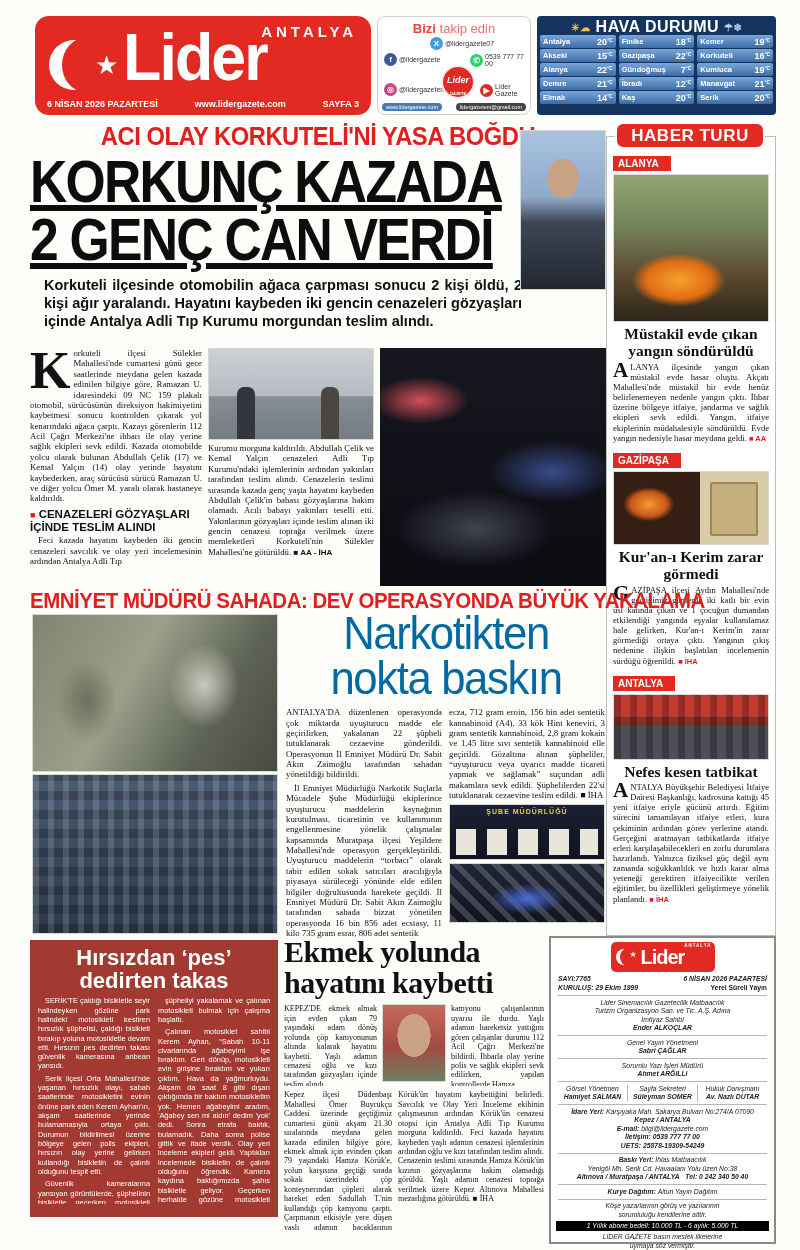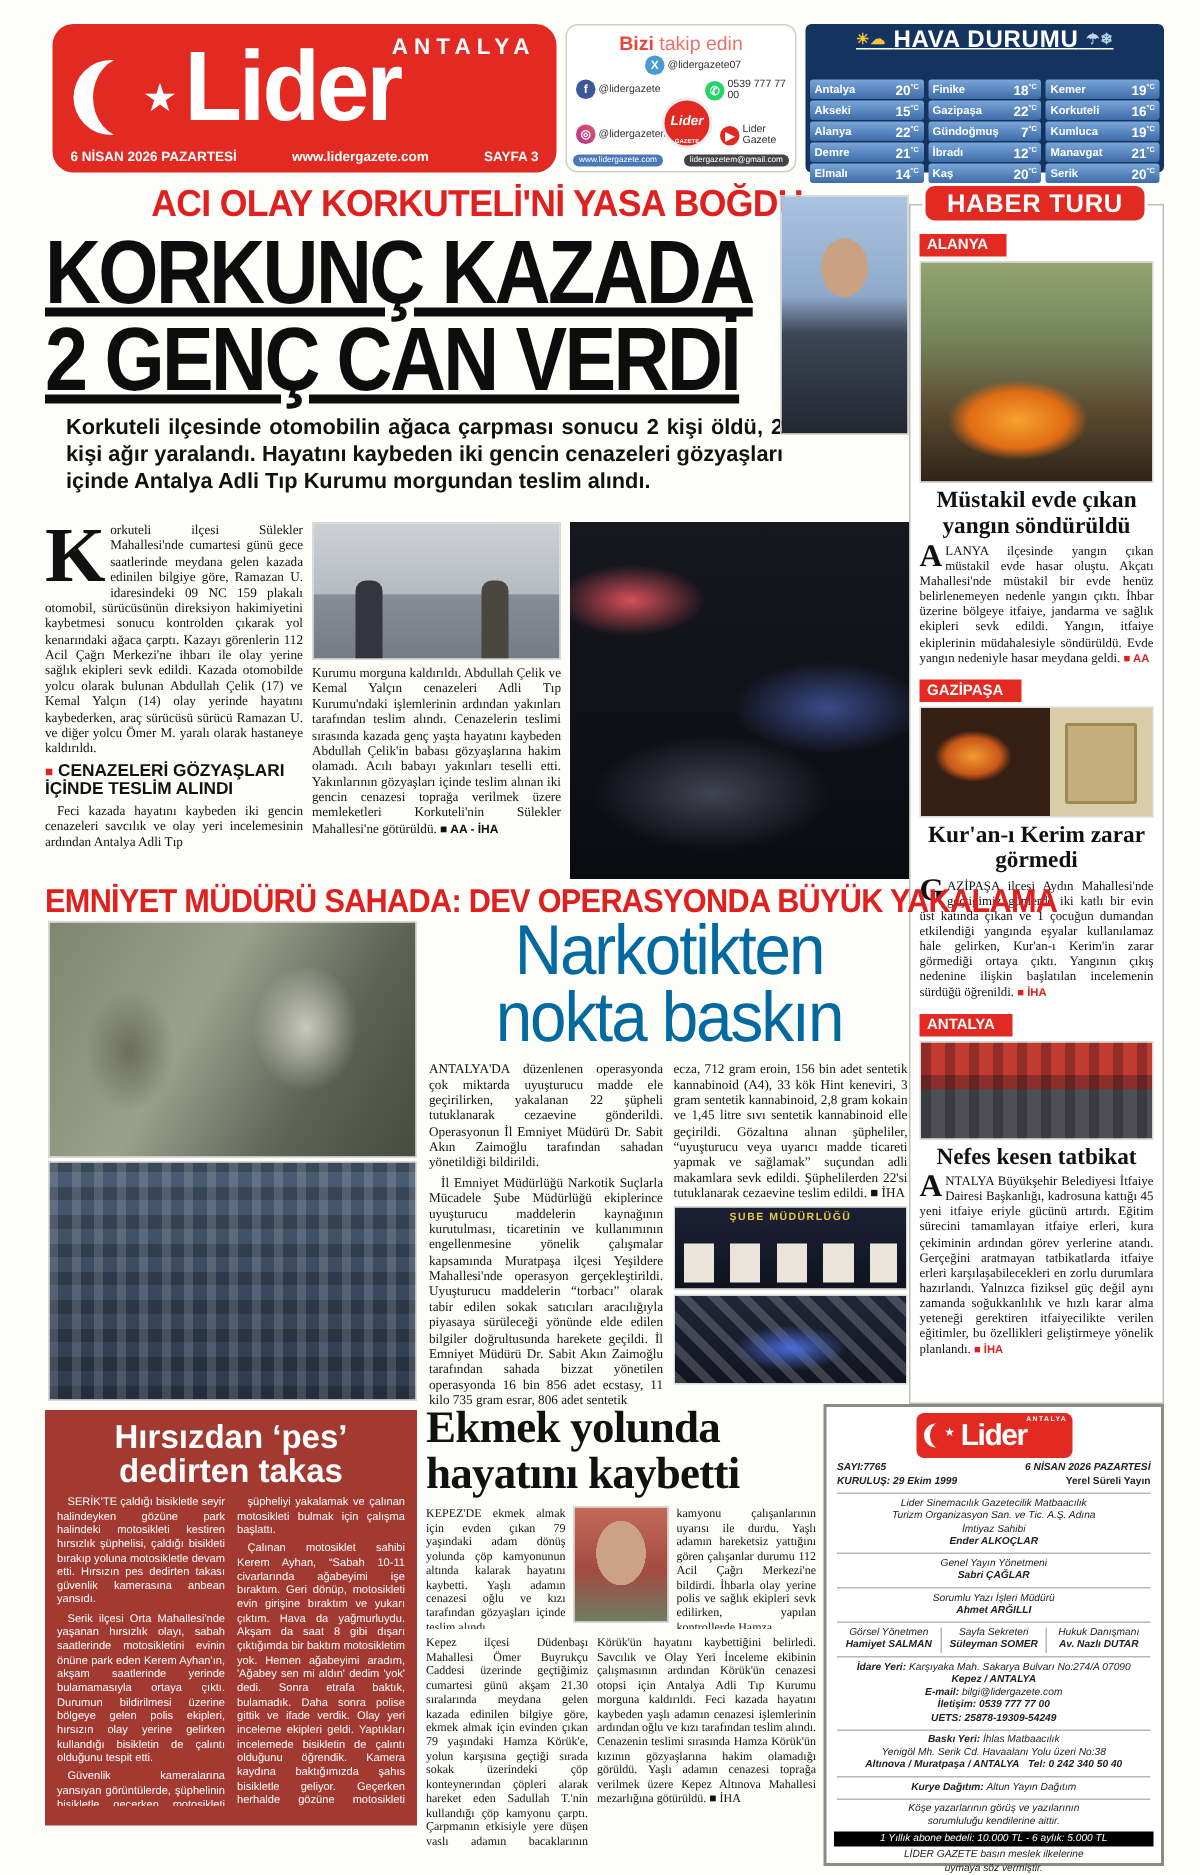--- a/index.html
+++ b/index.html
@@ -27,21 +27,21 @@
   .soc-item{position:absolute;font:7px "Liberation Sans",sans-serif;color:#333;display:flex;align-items:center;gap:2px;}
   .soc-ic{display:inline-flex;align-items:center;justify-content:center;width:13px;height:13px;border-radius:50%;color:#fff;font:bold 8px "Liberation Sans",sans-serif;flex:0 0 13px;}
   .ic-x{background:#4a9ad4}.ic-fb{background:#3b5998}.ic-wa{background:#25d366}.ic-ig{background:linear-gradient(45deg,#b5309a,#e0575b)}.ic-yt{background:#e02a20}
   .soc-logo{position:absolute;left:63px;top:48px;width:30px;height:30px;border-radius:50%;background:#e22a22;border:2px solid #eee;color:#fff;text-align:center;font:bold italic 9px/26px "Liberation Sans",sans-serif;}
   .soc-logo small{display:block;font-size:4px;line-height:2px;font-style:normal;}
   .soc-foot{position:absolute;bottom:3px;left:4px;right:4px;display:flex;justify-content:space-between;}
   .soc-pill{font:5.5px "Liberation Sans",sans-serif;color:#fff;background:#4a79b8;border-radius:5px;padding:1px 4px;}
   .soc-pill.dark{background:#444;}
 
   .weather{position:absolute;left:537px;top:16px;width:239px;height:99px;background:#14345f;border-radius:4px;color:#fff;font-family:"Liberation Sans",sans-serif;}
-  .w-title{height:36px;text-align:center;font:bold 16px/22px "Liberation Sans",sans-serif;letter-spacing:.5px;white-space:nowrap;text-decoration:underline;}
+  .w-title{height:18px;text-align:center;font:bold 16px/22px "Liberation Sans",sans-serif;letter-spacing:.5px;white-space:nowrap;}
   .w-ic{font-size:10px;color:#f5c33c;vertical-align:middle;}
   .w-ic.b2{color:#bcd4ee;}
   .w-grid{display:flex;gap:3px;padding:1px 3px;}
   .w-col{flex:1;display:flex;flex-direction:column;gap:1px;}
   .w-row{display:flex;justify-content:space-between;align-items:center;background:linear-gradient(180deg,#7aa6d8,#3c6ca8);border-radius:2px;padding:0 3px;height:13px;}
   .w-city{font-size:7.5px;font-weight:bold;}
   .w-temp{font-size:9px;font-weight:bold;}
   .w-unit{font-size:5px;vertical-align:top;}
 
   

